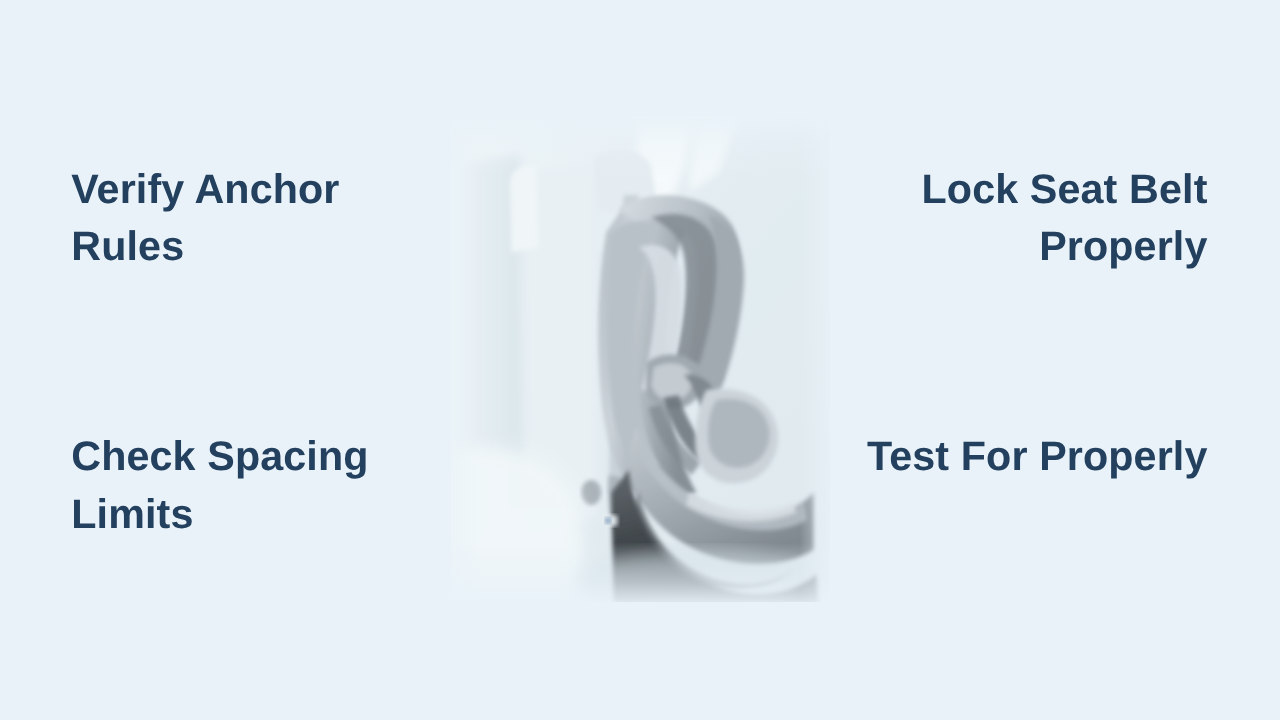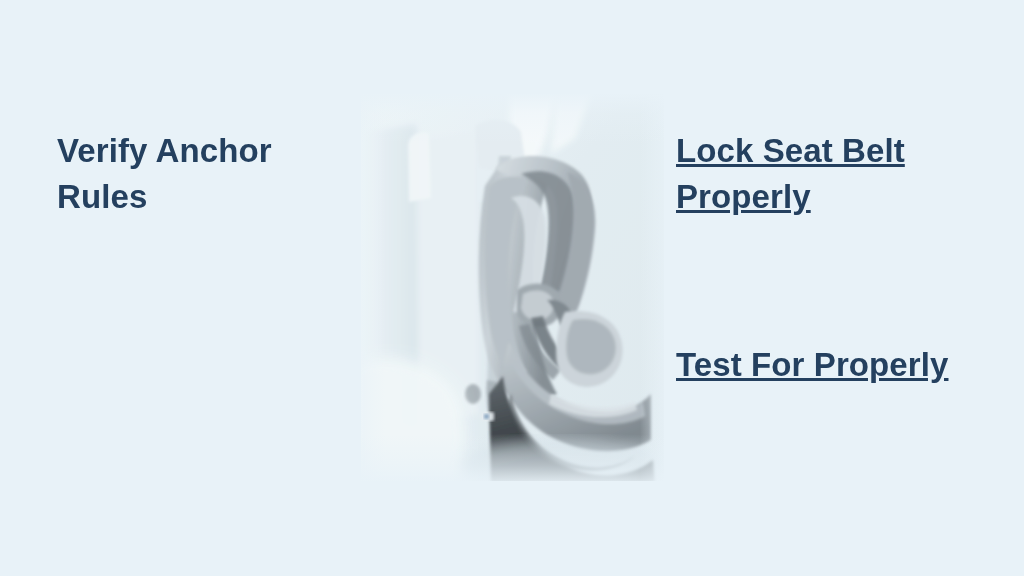--- a/index.html
+++ b/index.html
@@ -26,21 +26,21 @@
     position: absolute;
     font-family: "Liberation Sans", sans-serif;
     font-weight: bold;
     font-size: 33px;
     line-height: 46px;
     color: #24405f;
     letter-spacing: 0.1px;
     white-space: pre-line;
   }
   .callout.left  { left: 57px;  text-align: left;  width: 290px; }
-  .callout.right { right: 58px; text-align: left; width: 290px; text-decoration: underline; }
+  .callout.right { right: 58px; text-align: right; width: 290px; }
   .callout.top    { top: 128px; }
   .callout.bottom { top: 342px; }
 
   
   #photo {
     position: absolute;
     left: 361px;
     top: 94px;
     width: 303px;
     height: 387px;
@@ -62,20 +62,21 @@
 </style>
 </head>
 <body>
 
 <div id="slide">
 
   <div class="callout left top">Verify Anchor Rules</div>
 
   <div class="callout right top">Lock Seat Belt Properly</div>
 
+  <div class="callout left bottom">Check Spacing Limits</div>
 
   <div class="callout right bottom">Test For Properly</div>
 
   <div id="photo">
     <svg viewBox="0 0 303 387" preserveAspectRatio="xMidYMid slice">
       <defs>
         <linearGradient id="bgGrad" x1="0" y1="0" x2="1" y2="1">
           <stop offset="0%" stop-color="#f2f7fa"></stop>
           <stop offset="45%" stop-color="#e4edf2"></stop>
           <stop offset="100%" stop-color="#dfe9ef"></stop>

